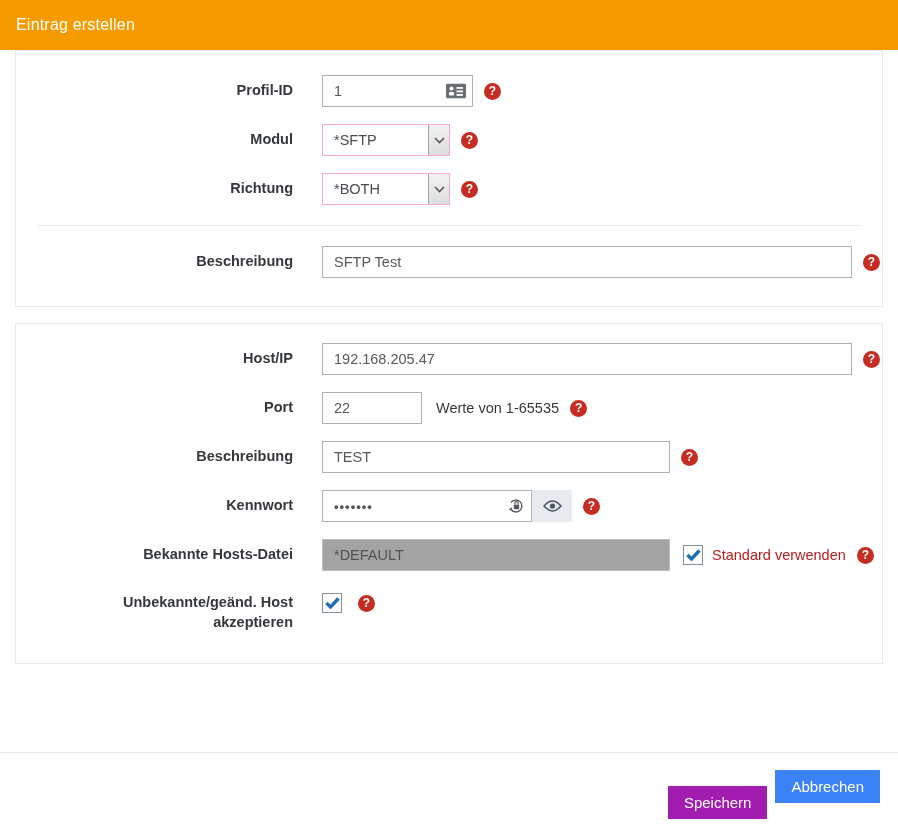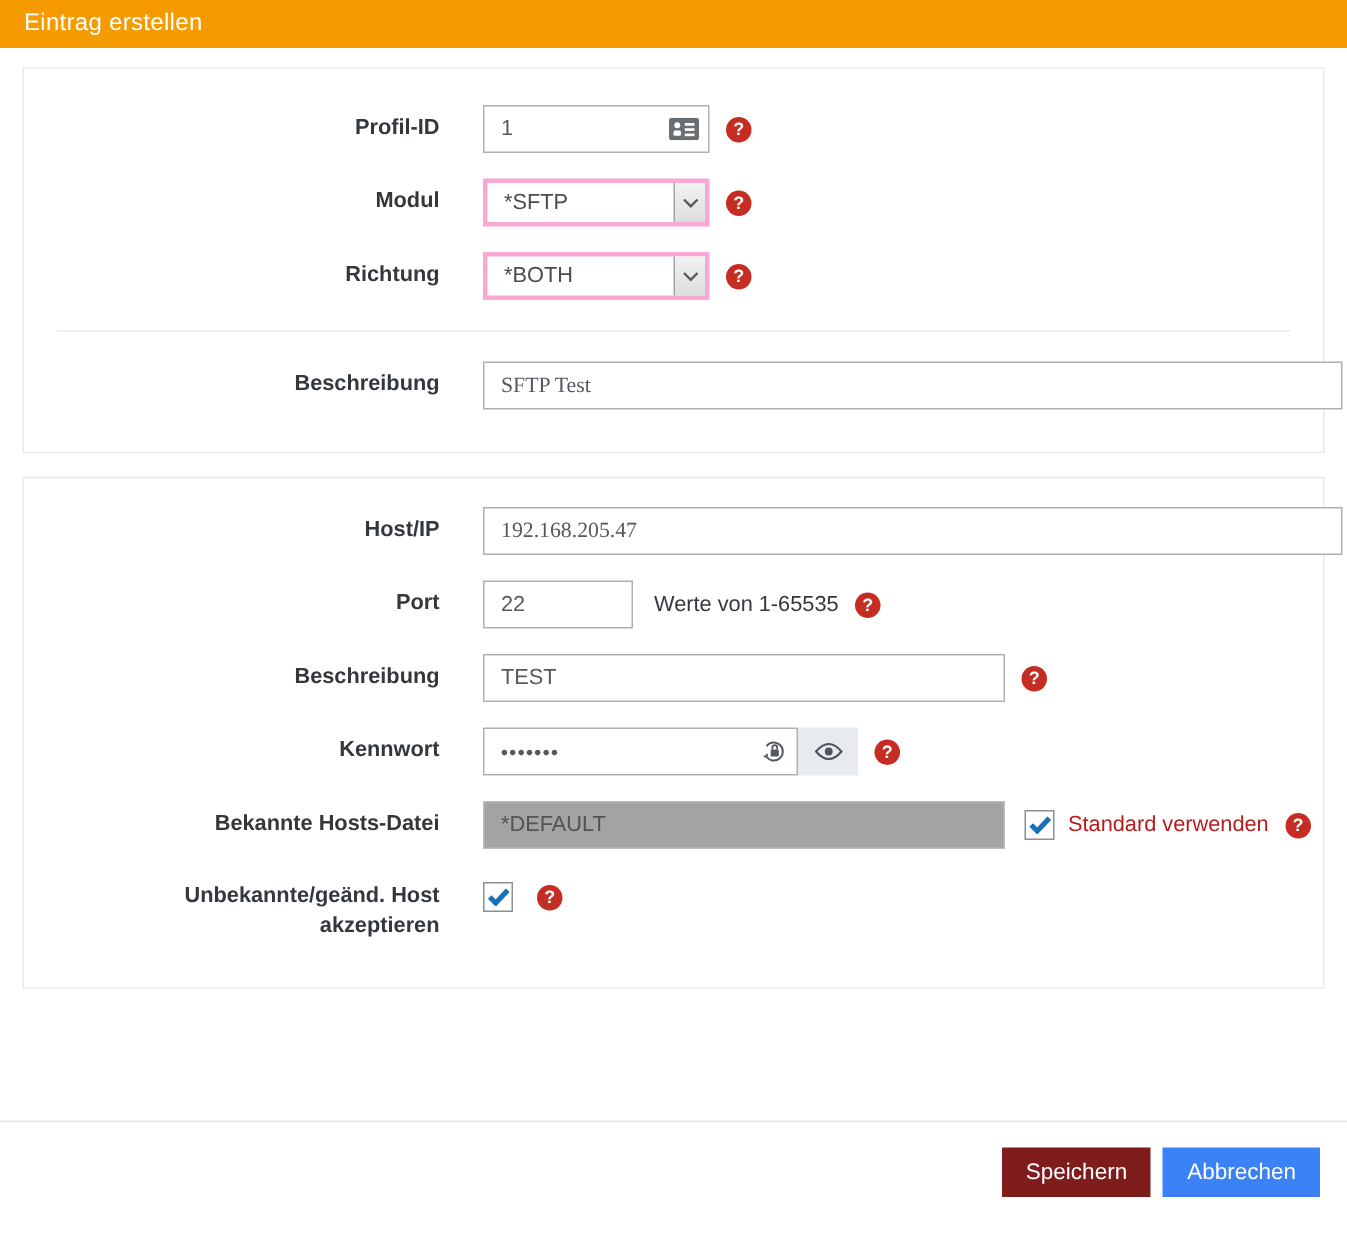--- a/index.html
+++ b/index.html
@@ -1,50 +1,50 @@
 <!DOCTYPE html>
 <html><head>
 <meta charset="utf-8">
 <style>
   * { margin:0; padding:0; box-sizing:border-box; }
   html,body { width:898px; height:832px; background:#ffffff;
     font-family:"Liberation Sans", sans-serif; overflow:hidden; }
 
   
-  .header { height:32px; background:#f59b00; display:flex; align-items:center; padding-left:16px; }
+  .header { height:50px; background:#f59b00; display:flex; align-items:center; padding-left:16px; }
   .header-title { color:#ffffff; font-size:16px; font-weight:400; letter-spacing:.2px; }
 
   
   .panel { margin:0 15px; border:1px solid #e7eaec; background:#fff; }
-  .panel-1 { margin-top:13px; padding:24px 0 28px 0; }
+  .panel-1 { padding:24px 0 28px 0; }
   .panel-2 { margin-top:16px; padding:19px 0 31px 0; }
 
   
   .row { display:flex; align-items:center; margin-bottom:17px; }
   .row:last-child { margin-bottom:0; }
   .row-top { align-items:flex-start; }
   .lbl { width:277px; text-align:right; font-size:14.5px; font-weight:700; color:#34383c; line-height:1.35; flex-shrink:0; }
   .lbl .wrap { display:inline-block; max-width:215px; }
   .ctl { margin-left:29px; display:flex; align-items:center; }
 
   
   .tinput { height:32px; border:1px solid #adb1b6; background:#fff; color:#55595d;
     font-size:14.5px; font-family:"Liberation Sans", sans-serif; padding:0 11px; outline:none; }
   .w-sm  { width:151px; }
   .w-port{ width:100px; }
   .w-md  { width:348px; }
-  .w-lg  { width:573px;font-family:Liberation Serif, serif; }
+  .w-lg  { width:530px; }
   .w-pw  { width:210px; padding-right:30px; }
   .tinput:disabled, .tinput.disabled { background:#a3a3a3; border-color:#b9bcc0; color:#4f5458; }
 
   .input-wrap { position:relative; display:flex; align-items:center; }
   .inner-icon { position:absolute; right:7px; top:50%; transform:translateY(-50%); display:flex; }
 
   
-  .select { width:151px; height:32px; border:3px solid #f9a8d4; background:#fff;
+  .select { width:128px; height:32px; border:1px solid #f9a8d4; background:#fff;
     display:flex; align-items:center; justify-content:space-between; cursor:default; }
   .select-value { padding-left:11px; font-size:14.5px; color:#494d51; }
   .select-btn { width:21px; height:100%; background:linear-gradient(#f2f2f2,#dddddd);
     border-left:1px solid #a2a6ab; display:flex; align-items:center; justify-content:center; }
 
   
   .help { width:17px; height:17px; border-radius:50%; background:#c62d22; color:#fff;
     font-size:12px; font-weight:700; display:inline-flex; align-items:center; justify-content:center;
     margin-left:11px; flex-shrink:0; line-height:1; }
 
@@ -59,21 +59,21 @@
   .chk-label { font-size:14.5px; color:#b91c1c; margin-left:9px; }
   .ml13 { margin-left:13px; }
 
   .hint { font-size:14.5px; color:#34383c; margin-left:14px; }
 
   
   .footer-divider { border:none; border-top:1px solid #e4e6e8; margin-top:88px; }
   .footer { display:flex; justify-content:flex-end; padding:17px 18px 0 0; gap:8px; }
   .btn { height:33px; padding:0 16px; border:none; color:#fff; font-size:15px;
     font-family:"Liberation Sans", sans-serif; cursor:pointer; }
-  .btn-save { background:#7f1d1d; }
+  .btn-save { background:#a21caf;margin-top:16px; }
   .btn-cancel { background:#3b82f6; }
 </style>
 </head>
 <body>
 
 <div class="header">
   <span class="header-title">Eintrag erstellen</span>
 </div>
 
 <section class="panel panel-1">

